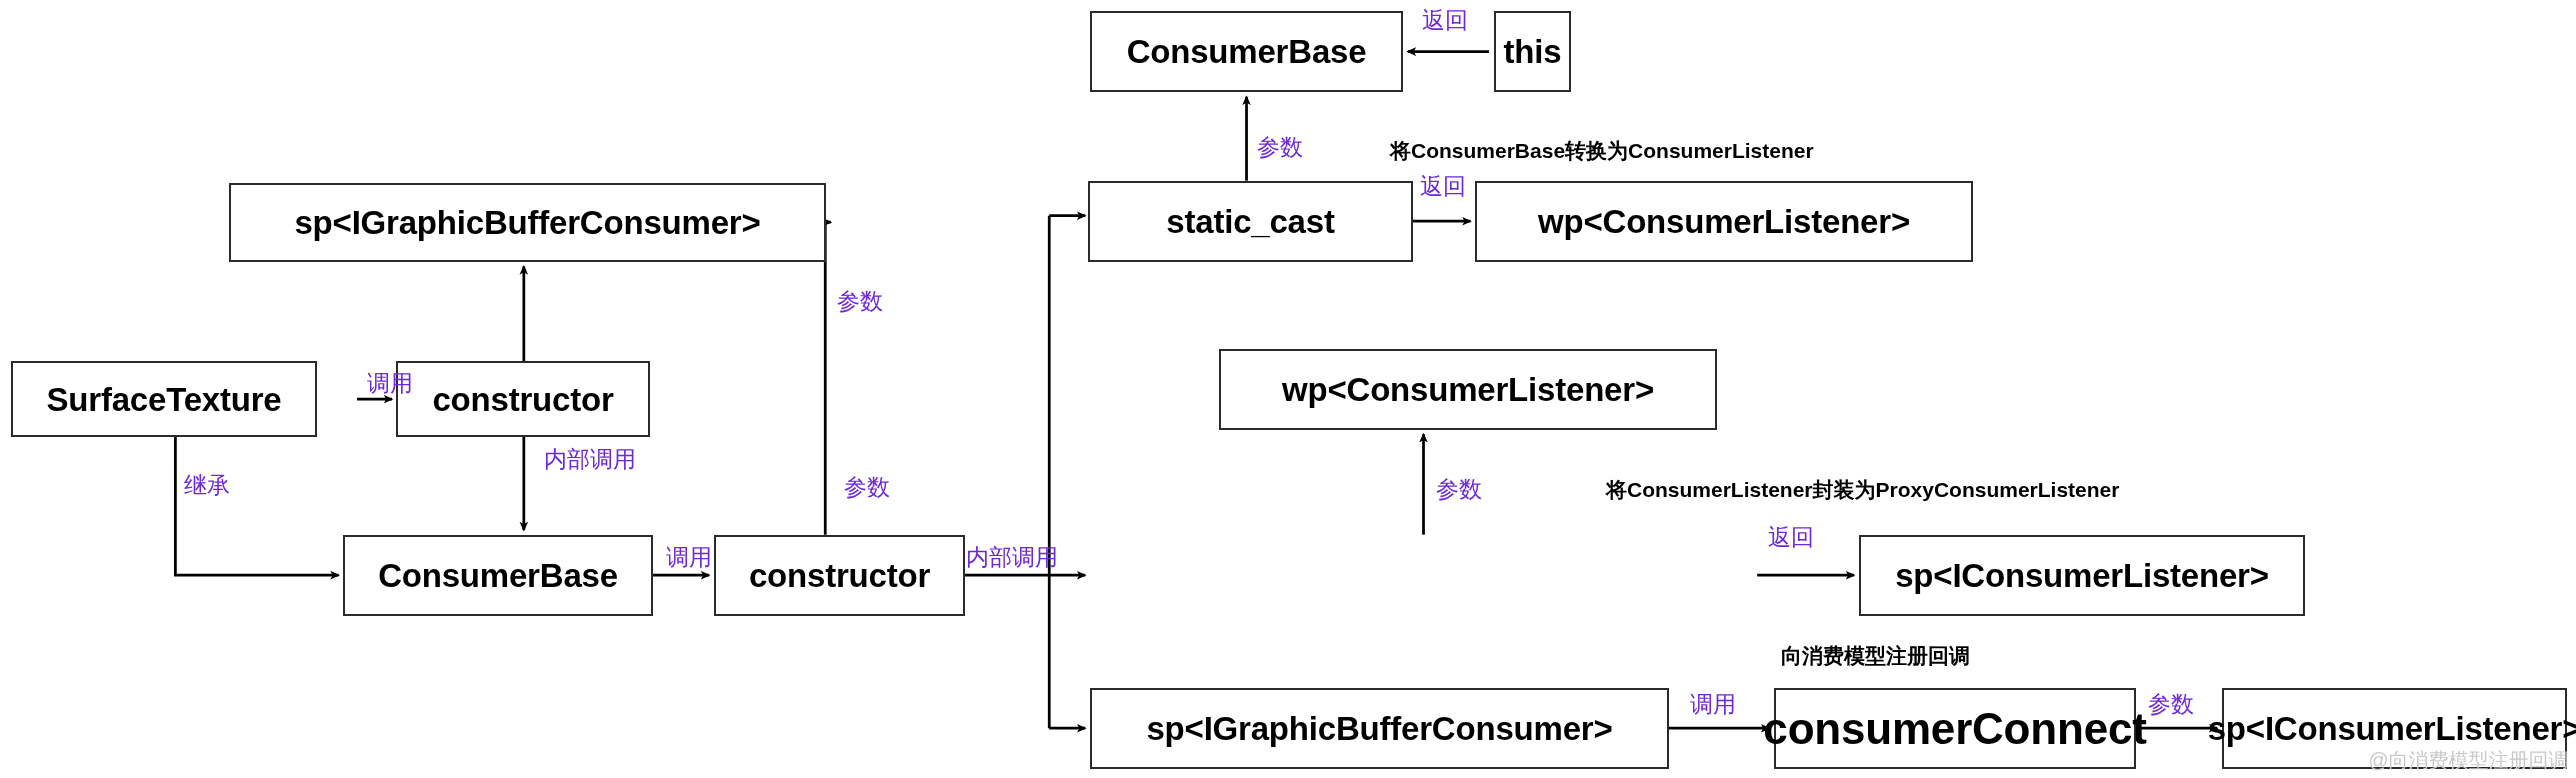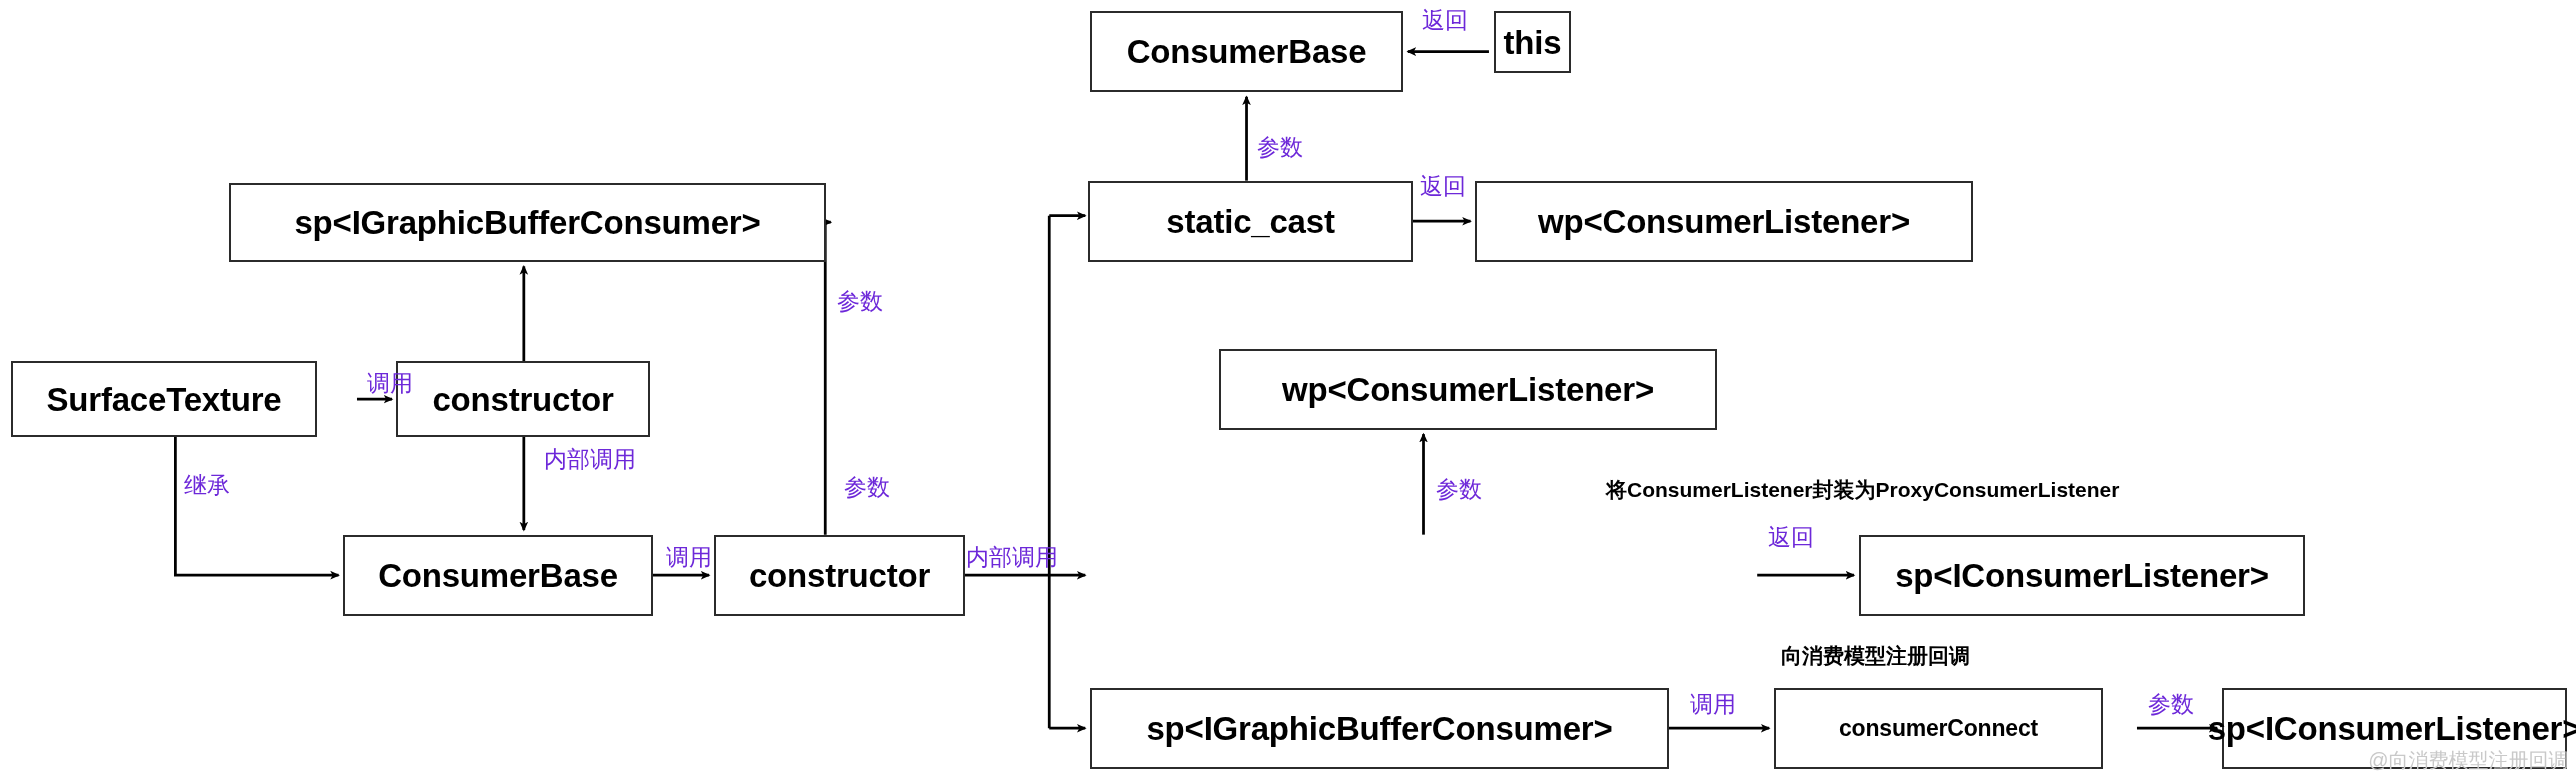--- a/index.html
+++ b/index.html
@@ -123,39 +123,39 @@
   </div>
   <div class="node" style="left:343px; top:535px; width:310px; height:81px; font-size:33px;">
     <span>ConsumerBase</span>
   </div>
   <div class="node" style="left:714px; top:535px; width:251px; height:81px; font-size:33px;">
     <span>constructor</span>
   </div>
   <div class="node" style="left:1090px; top:11px; width:313px; height:81px; font-size:33px;">
     <span>ConsumerBase</span>
   </div>
-  <div class="node" style="left:1494px; top:11px; width:77px; height:62px; font-size:33px;">
+  <div class="node" style="left:1494px; top:11px; width:77px; height:81px; font-size:33px;">
     <span>this</span>
   </div>
   <div class="node" style="left:1088px; top:181px; width:325px; height:81px; font-size:33px;align-items:center;">
     <span>static_cast</span>
   </div>
   <div class="node" style="left:1475px; top:181px; width:498px; height:81px; font-size:33px;">
     <span>wp&lt;ConsumerListener&gt;</span>
   </div>
   <div class="node" style="left:1219px; top:349px; width:498px; height:81px; font-size:33px;">
     <span>wp&lt;ConsumerListener&gt;</span>
   </div>
   <div class="node" style="left:1859px; top:535px; width:446px; height:81px; font-size:33px;">
     <span>sp&lt;IConsumerListener&gt;</span>
   </div>
   <div class="node" style="left:1090px; top:688px; width:579px; height:81px; font-size:33px;">
     <span>sp&lt;IGraphicBufferConsumer&gt;</span>
   </div>
-  <div class="node" style="left:1774px; top:688px; width:329px; height:81px; font-size:23px;">
+  <div class="node" style="left:1774px; top:688px; width:362px; height:81px; font-size:44px;">
     <span>consumerConnect</span>
   </div>
   <div class="node" style="left:2222px; top:688px; width:345px; height:81px; font-size:33px;">
     <span>sp&lt;IConsumerListener&gt;</span>
   </div>
 
   <div class="edge-label" style="left:367px;  top:372px;">调用</div>
   <div class="edge-label" style="left:837px;  top:290px;">参数</div>
   <div class="edge-label" style="left:184px;  top:454px;margin-top:20px;">继承</div>
   <div class="edge-label" style="left:544px;  top:448px;">内部调用</div>
@@ -163,18 +163,19 @@
   <div class="edge-label" style="left:844px;  top:476px;">参数</div>
   <div class="edge-label" style="left:966px; top:546px;">内部调用</div>
   <div class="edge-label" style="left:1422px; top:9.2px;">返回</div>
   <div class="edge-label" style="left:1257px; top:136px;">参数</div>
   <div class="edge-label" style="left:1420px; top:175px;">返回</div>
   <div class="edge-label" style="left:1436px; top:478px;">参数</div>
   <div class="edge-label" style="left:1768px; top:526px;">返回</div>
   <div class="edge-label" style="left:1690px; top:693px;">调用</div>
   <div class="edge-label" style="left:2148px; top:693px;">参数</div>
 
+  <div class="note-label" style="left:1390px; top:140px;">将ConsumerBase转换为ConsumerListener</div>
   <div class="note-label" style="left:1606px; top:479px;">将ConsumerListener封装为ProxyConsumerListener</div>
   <div class="note-label" style="left:1781px; top:645px;">向消费模型注册回调</div>
 
   <div class="watermark">@向消费模型注册回调</div>
 </div>
 
 
 </body></html>

